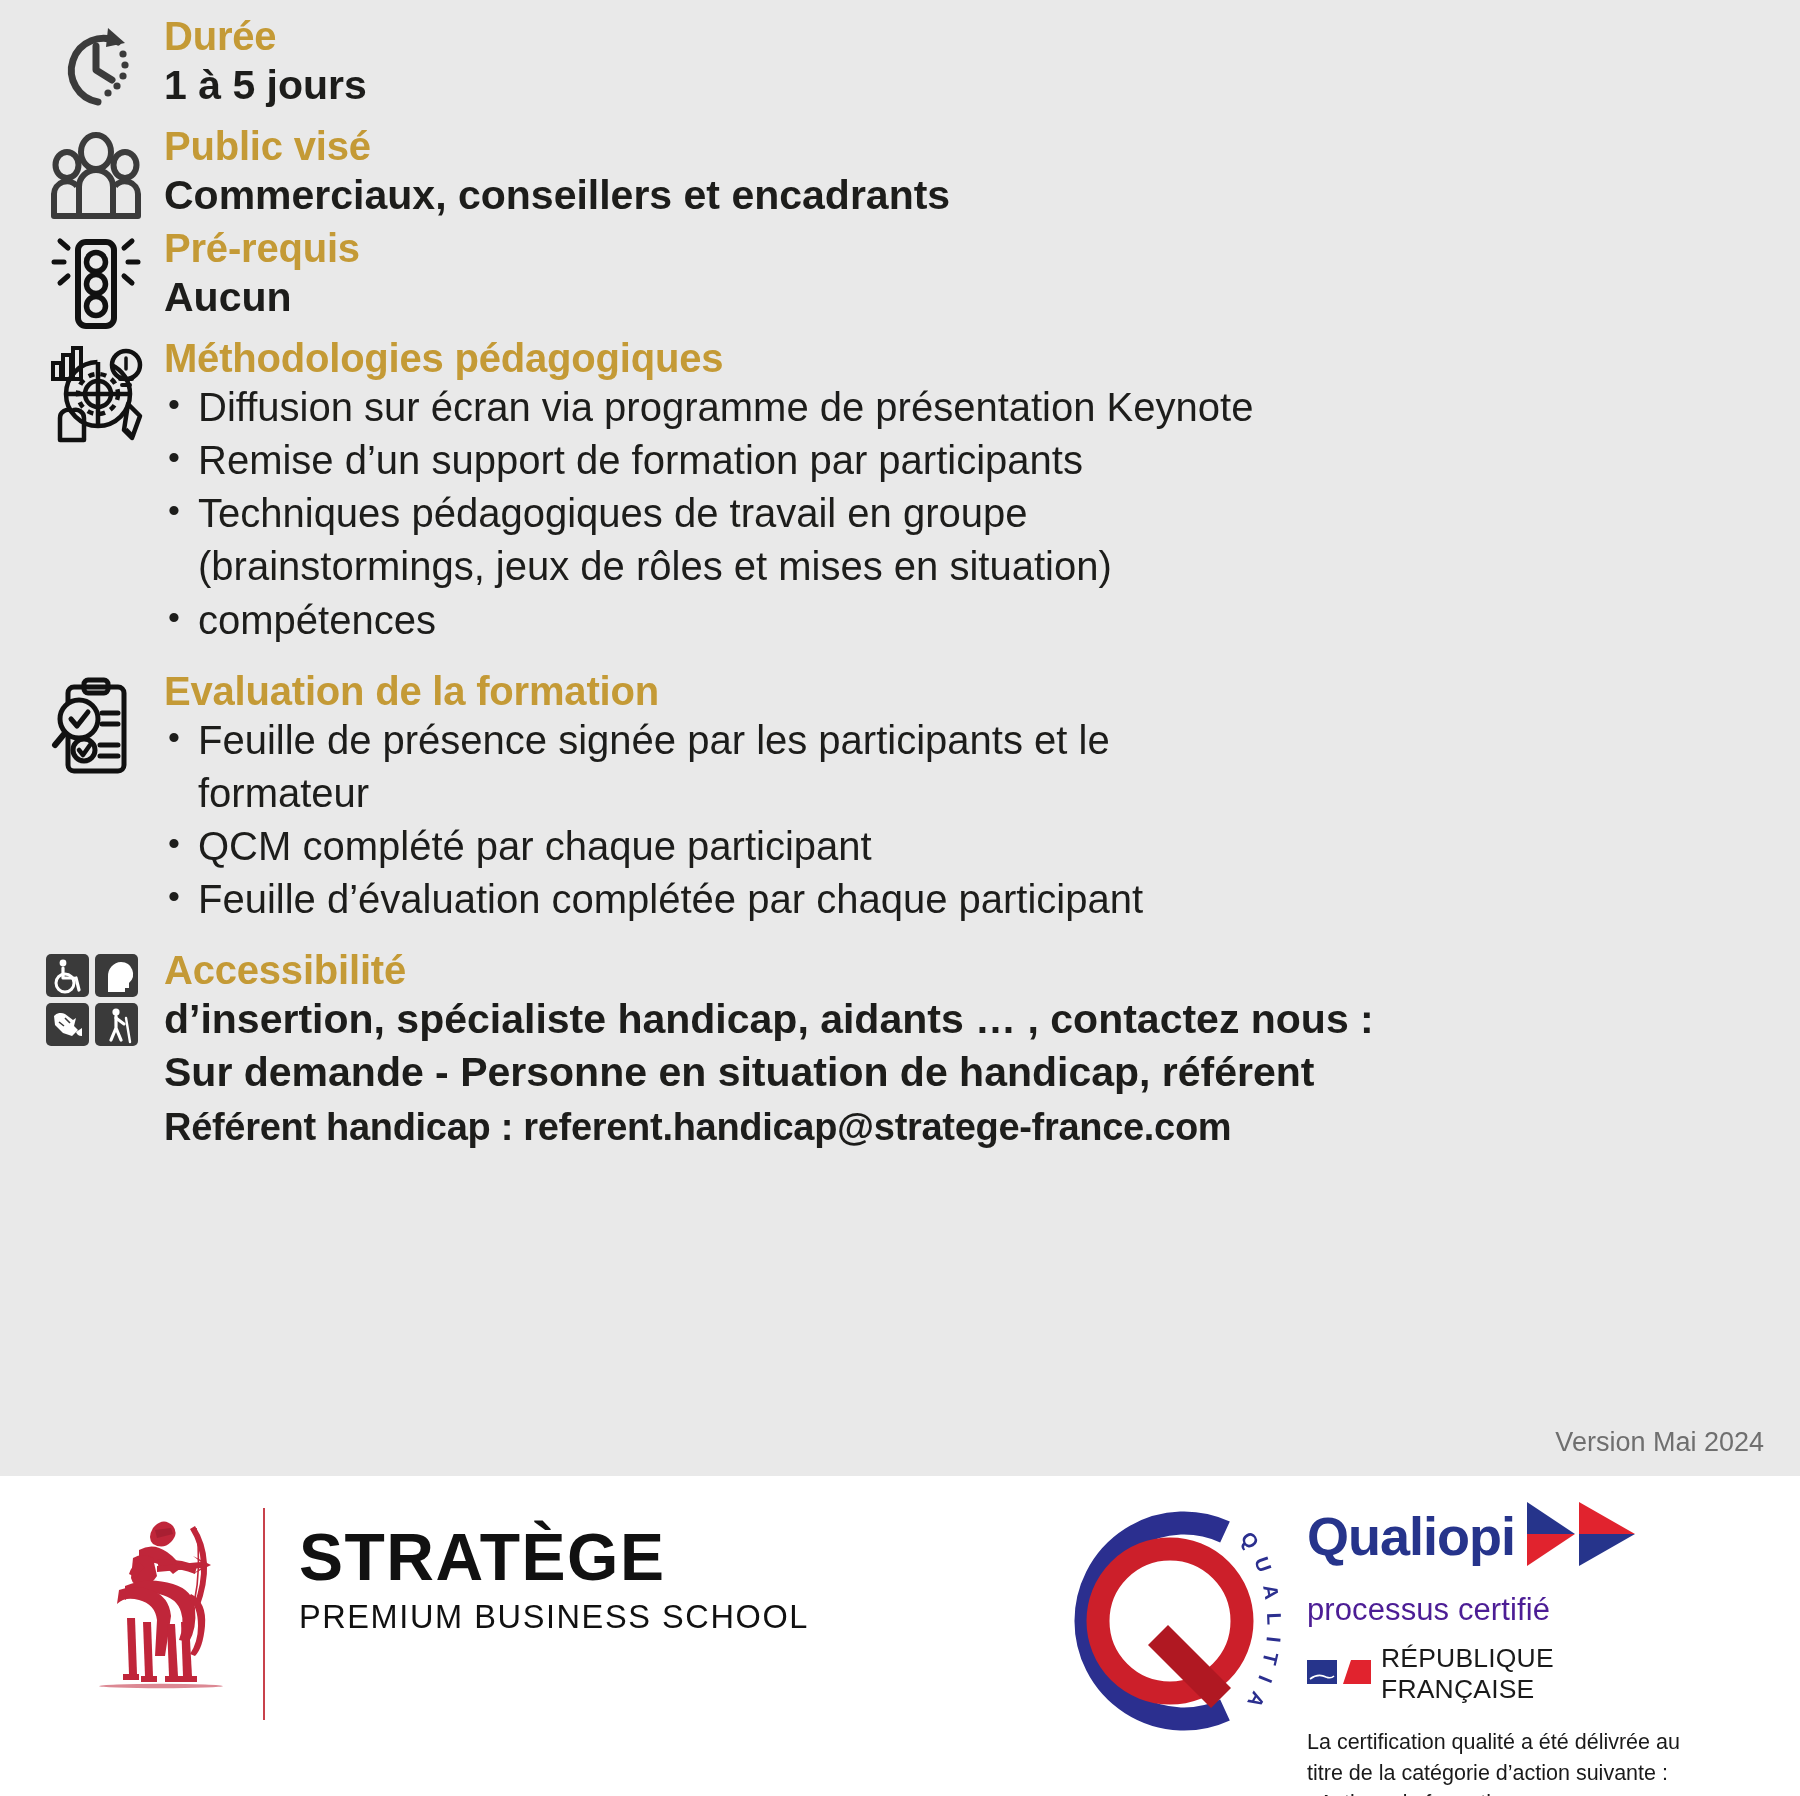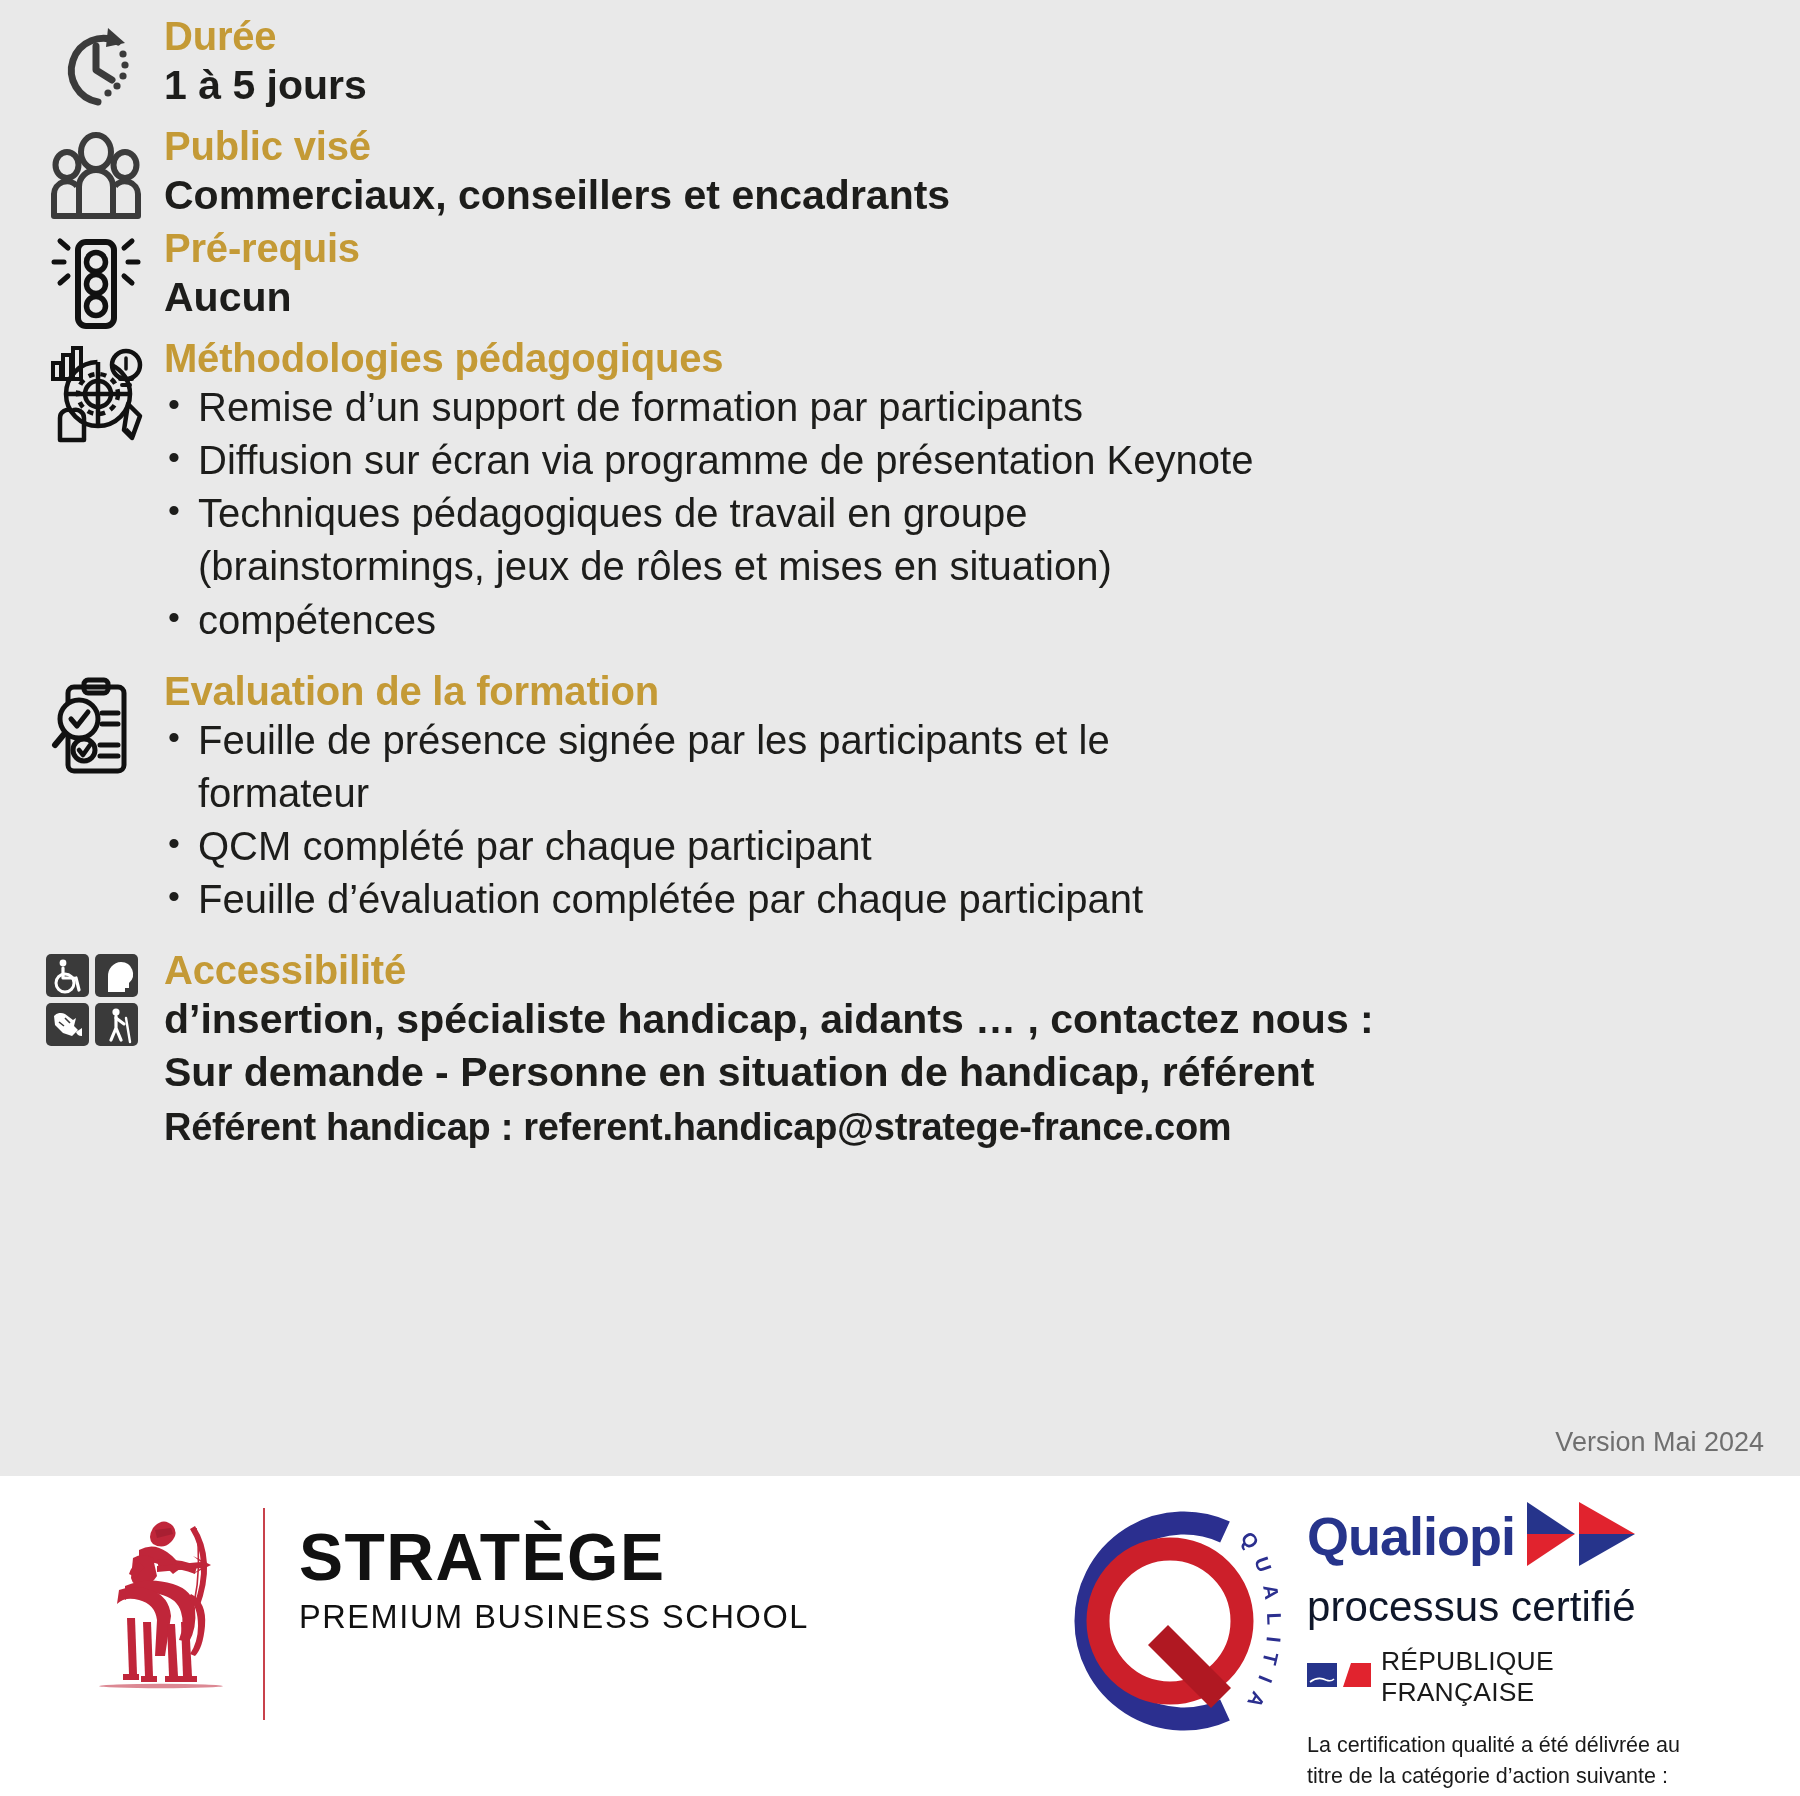--- a/index.html
+++ b/index.html
@@ -177,24 +177,24 @@
     align-items: center;
   }
   #qualiopi-wordmark {
     font-size: 54px;
     font-weight: bold;
     color: #26348b;
     letter-spacing: -1px;
     line-height: 1;
   }
   #qualiopi-sub {
-    font-size: 42px;
-    color: #0f172a;
+    font-size: 31px;
+    color: #4c1d95;
     letter-spacing: 0.1px;
-    margin-top: 14px;
+    margin-top: 22px;
     line-height: 1;
   }
   #rf-row {
     display: flex;
     align-items: center;
     margin-top: 18px;
   }
   #rf-label {
     font-size: 26.5px;
     font-weight: normal;
@@ -296,24 +296,24 @@
           <path d="M82 62 L94 74 L86 96 L78 88 Z" stroke="#111" stroke-width="4.5" stroke-linejoin="round"></path>
           <path d="M80 87 L88 95" stroke="#111" stroke-width="3.5"></path>
           <path d="M14 76 a8 8 0 0 1 12 -7 a8 8 0 0 1 12 7 l0 22 l-24 0 Z" stroke="#111" stroke-width="4.5" stroke-linejoin="round"></path>
         </svg>
       </span>
     </div>
     <div class="text-col">
       <h2 class="section-title">Méthodologies pédagogiques</h2>
       <ul class="bullets">
         <li>
+          <span>Diffusion sur écran via programme de présentation Keynote</span>
+        </li>
+        <li>
           <span>Remise d’un support de formation par participants</span>
-        </li>
-        <li>
-          <span>Diffusion sur écran via programme de présentation Keynote</span>
         </li>
         <li>
           <span>Techniques pédagogiques de travail en groupe</span>
           <span class="cont">(brainstormings, jeux de rôles et mises en situation)</span>
         </li>
         <li>
           <span class="cont">compétences</span>
         </li>
       </ul>
     </div>

